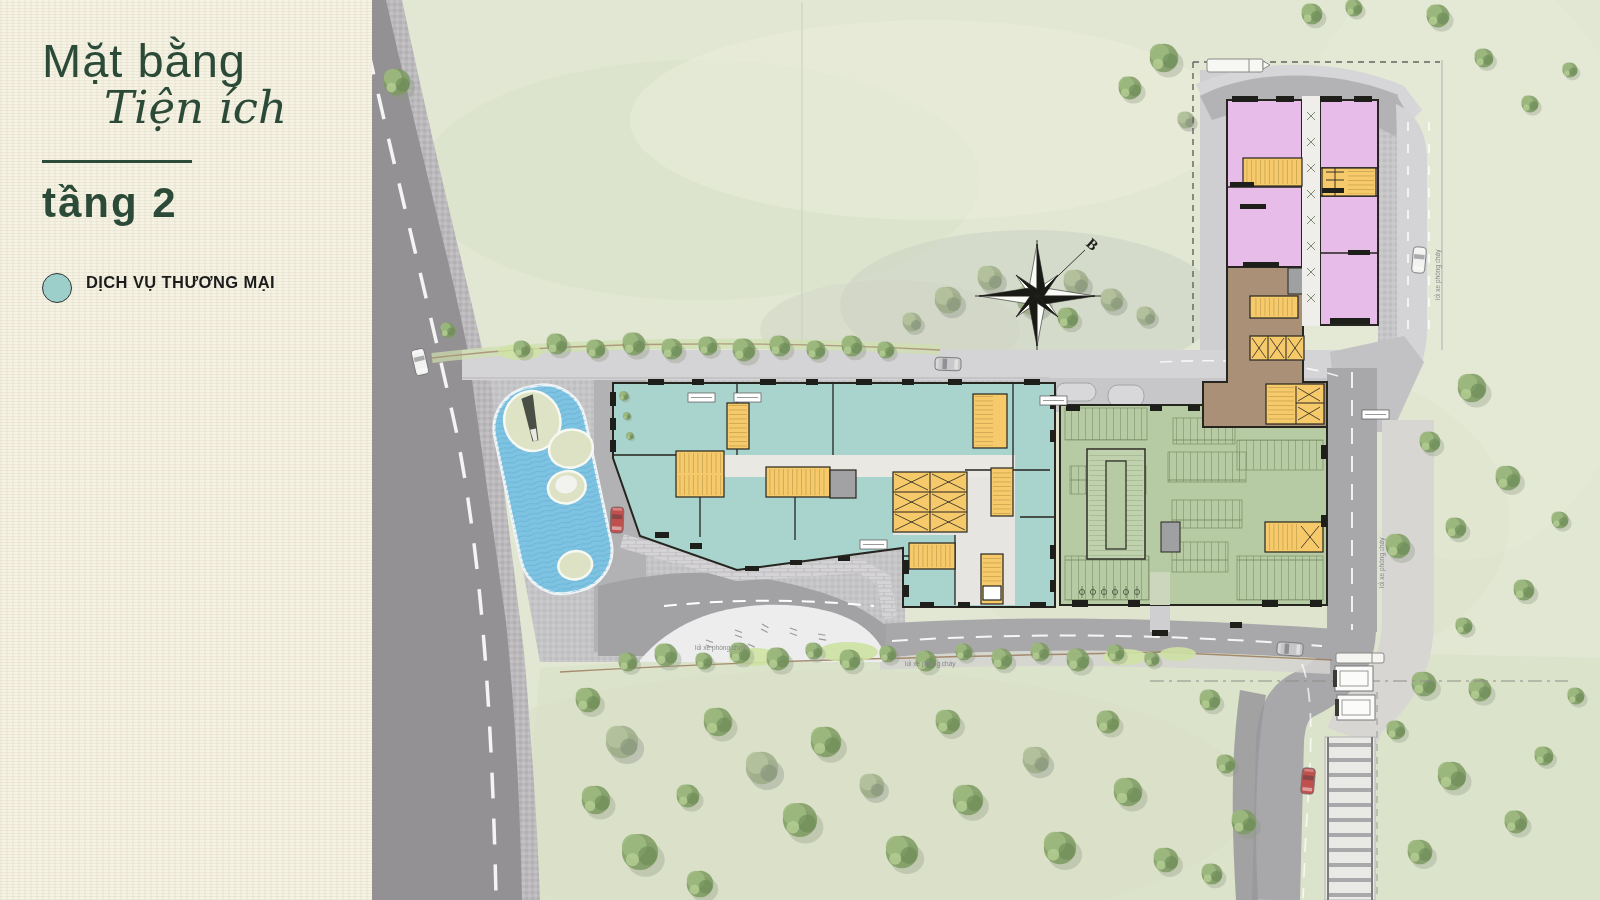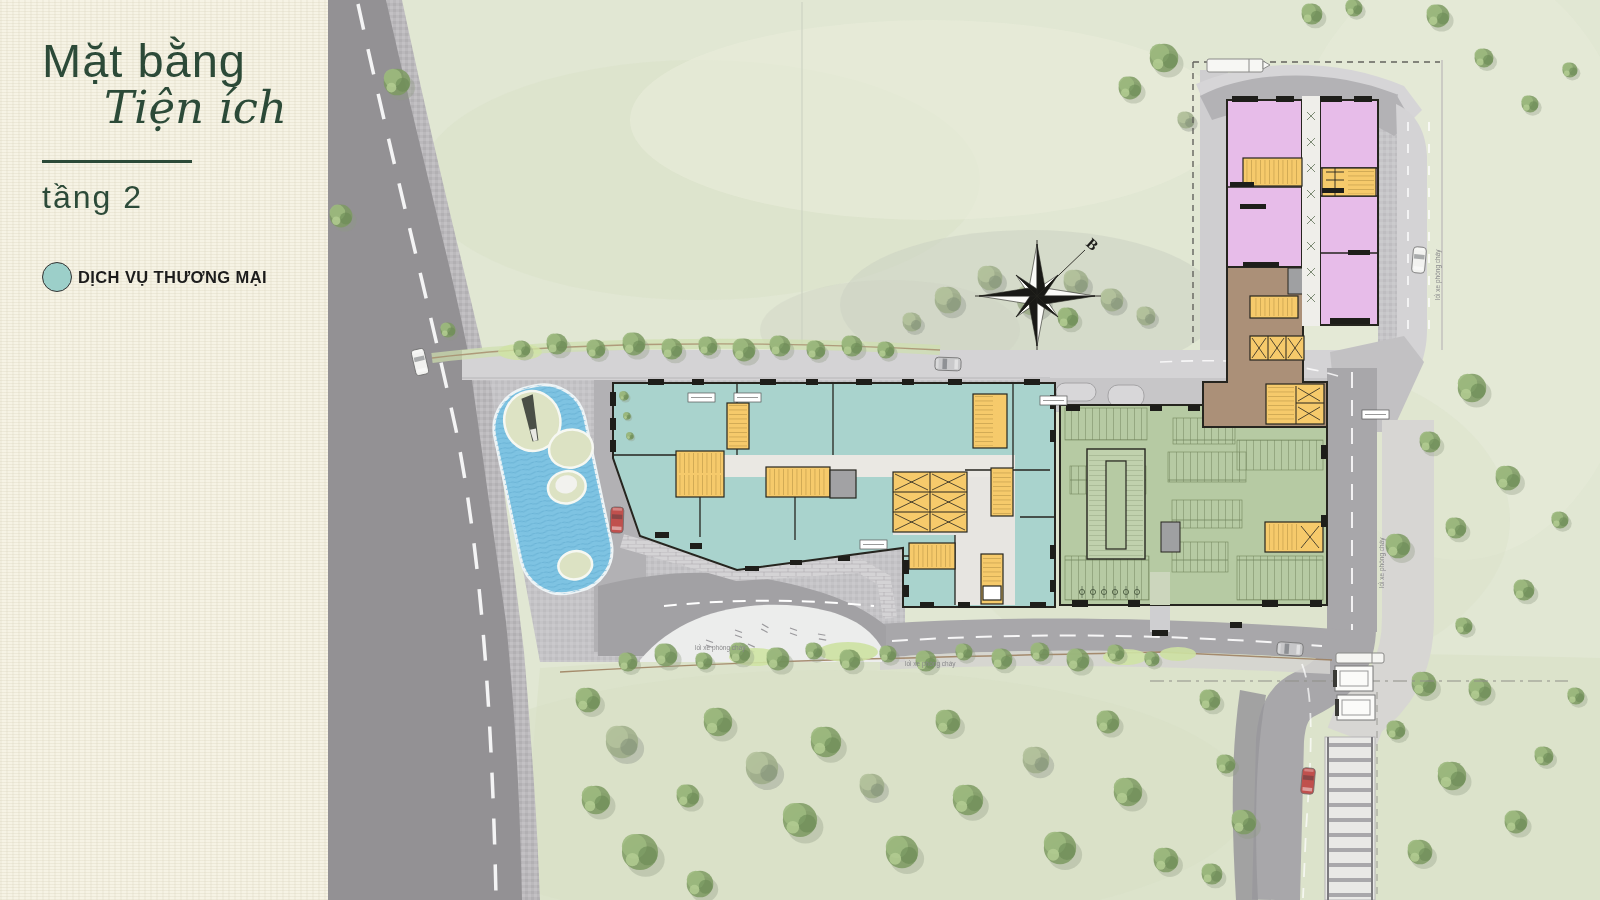--- a/index.html
+++ b/index.html
@@ -1,32 +1,32 @@
 <!DOCTYPE html>
 <html><head>
 <meta charset="utf-8">
 <style>
   html,body{margin:0;padding:0;background:#ffffff}
   .stage{position:relative;width:1600px;height:900px;overflow:hidden;
          font-family:"Liberation Sans",sans-serif}
   svg.plan{position:absolute;left:0;top:0;z-index:1;display:block}
   
-  .panel{position:absolute;left:0;top:0;width:328px;height:900px;z-index:2;
+  .panel{position:absolute;left:0;top:0;width:372px;height:900px;z-index:2;
     box-sizing:border-box;padding:36px 0 0 42px;
     background:
       repeating-linear-gradient(0deg, rgba(214,208,184,.30) 0 1px, rgba(0,0,0,0) 1px 3px),
       repeating-linear-gradient(90deg, rgba(222,217,196,.25) 0 2px, rgba(0,0,0,0) 2px 6px),
       #f6f3e5;}
   .title1{font-size:47px;line-height:1.05;color:#2c4a38;letter-spacing:1px;font-weight:400}
   .title2{font-family:"DejaVu Serif",serif;font-style:italic;font-size:45px;
           color:#2c4a38;margin:-4px 0 0 62px}
   .rule{width:150px;height:3px;background:#2c4a38;margin:26px 0 16px 0}
-  .floor{font-size:32px;color:#2c4a38;letter-spacing:2px;font-weight:400}
+  .floor{font-size:42px;color:#2c4a38;letter-spacing:2px;font-weight:700}
   .legend{margin-top:46px;display:flex;flex-direction:column;gap:14px}
-  .legend-item{display:flex;align-items:center;gap:6px}
+  .legend-item{display:flex;align-items:flex-start;gap:14px}
   .swatch{width:30px;height:30px;border-radius:50%;border:1.6px solid #333;box-sizing:border-box;flex:0 0 auto}
   .legend-label{font-size:16.5px;font-weight:bold;color:#1c1c1c;letter-spacing:.4px}
 </style>
 </head>
 <body>
 
 <div class="stage">
 
   <svg class="plan" width="1600" height="900" viewBox="0 0 1600 900">
     <defs>

